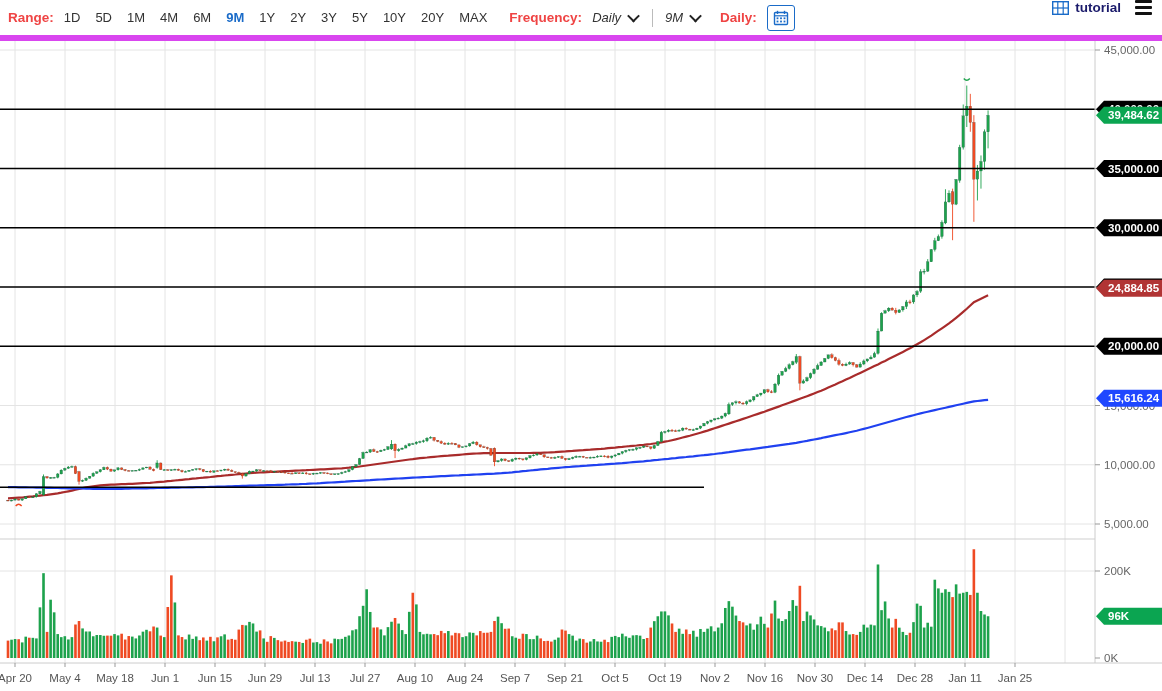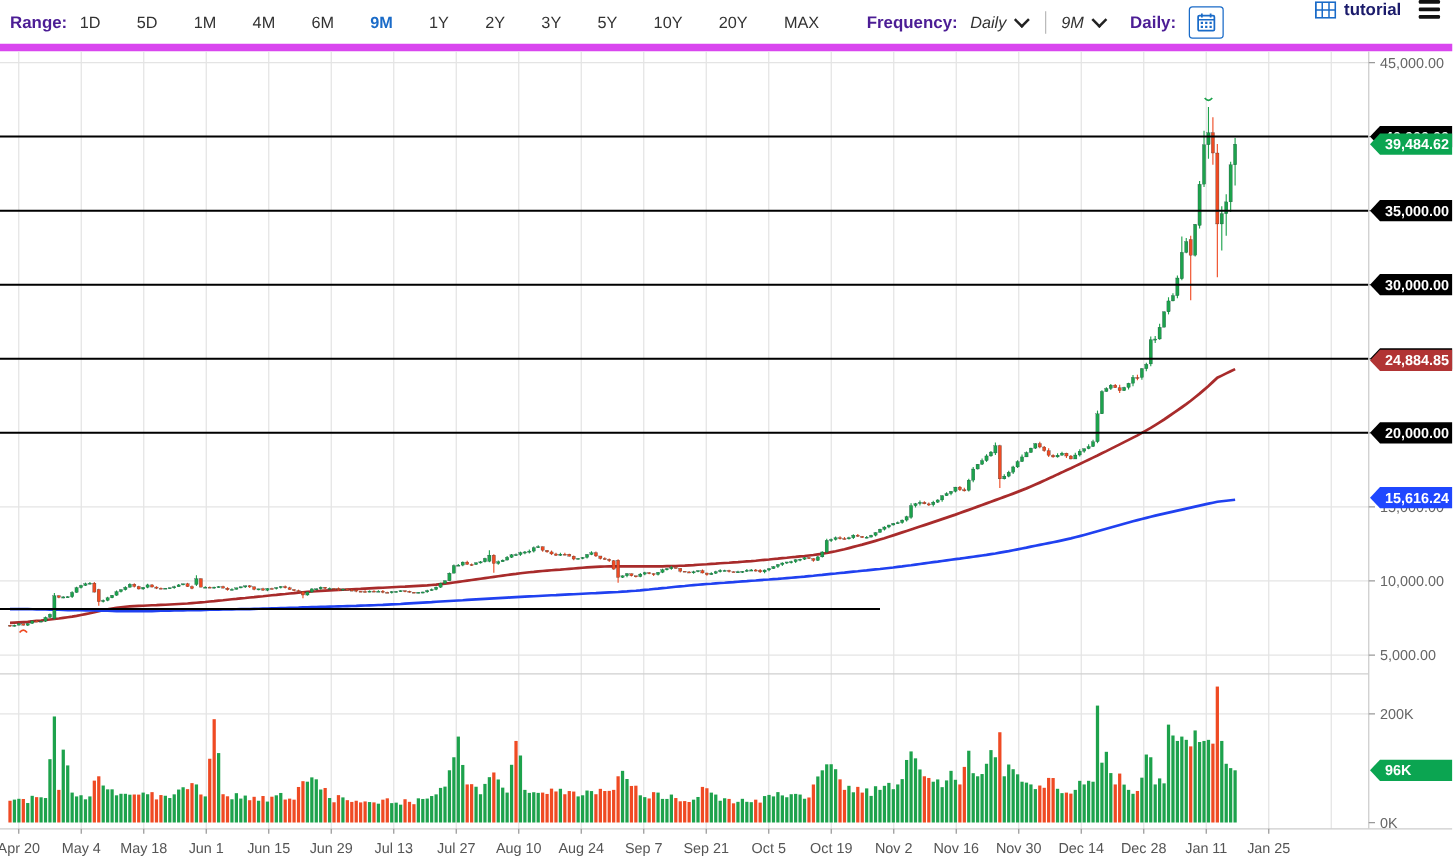--- a/index.html
+++ b/index.html
@@ -5,22 +5,22 @@
 <style>
   * { margin:0; padding:0; box-sizing:border-box; }
   html,body { width:1162px; height:691px; background:#fff; overflow:hidden;
               font-family:"Liberation Sans", sans-serif; }
 
   
   .toolbar{
     height:35px; display:flex; align-items:center; padding:0 8px;
     background:#fff; white-space:nowrap; position:relative;
   }
-  .tb-label{ font-weight:bold; color:#4c1d95; font-size:13.5px; margin-right:10px; }
-  .range-opts{ display:flex; align-items:flex-start; gap:29px; margin-right:38px; }
+  .tb-label{ font-weight:bold; color:#ef4444; font-size:13.5px; margin-right:10px; }
+  .range-opts{ display:flex; align-items:flex-start; gap:15px; margin-right:22px; }
   .range-opt{ font-size:13px; color:#333; cursor:pointer; }
   .range-opt.selected{ color:#1a6bc8; font-weight:bold; }
   .dd{ display:flex; align-items:center; gap:6px; margin-right:14px; cursor:pointer;font-style:italic; }
   .dd-value{ font-size:13px; color:#333; }
   .caret{ width:9px; height:9px; border-right:2px solid #222; border-bottom:2px solid #222;
           transform:rotate(45deg) translate(-1px,-1px); display:inline-block; margin-left:2px; }
   .vsep{ width:1px; height:18px; background:#bbb; margin:0 12px 0 0; }
   .cal-btn{ width:28px; height:26px; border:1px solid #1a6bc8; border-radius:3px;
             display:flex; align-items:center; justify-content:center; background:#fff; cursor:pointer; }
   .toolbar-right{ position:absolute; right:10px; top:0; height:35px; display:flex; align-items:flex-start; gap:14px; }

